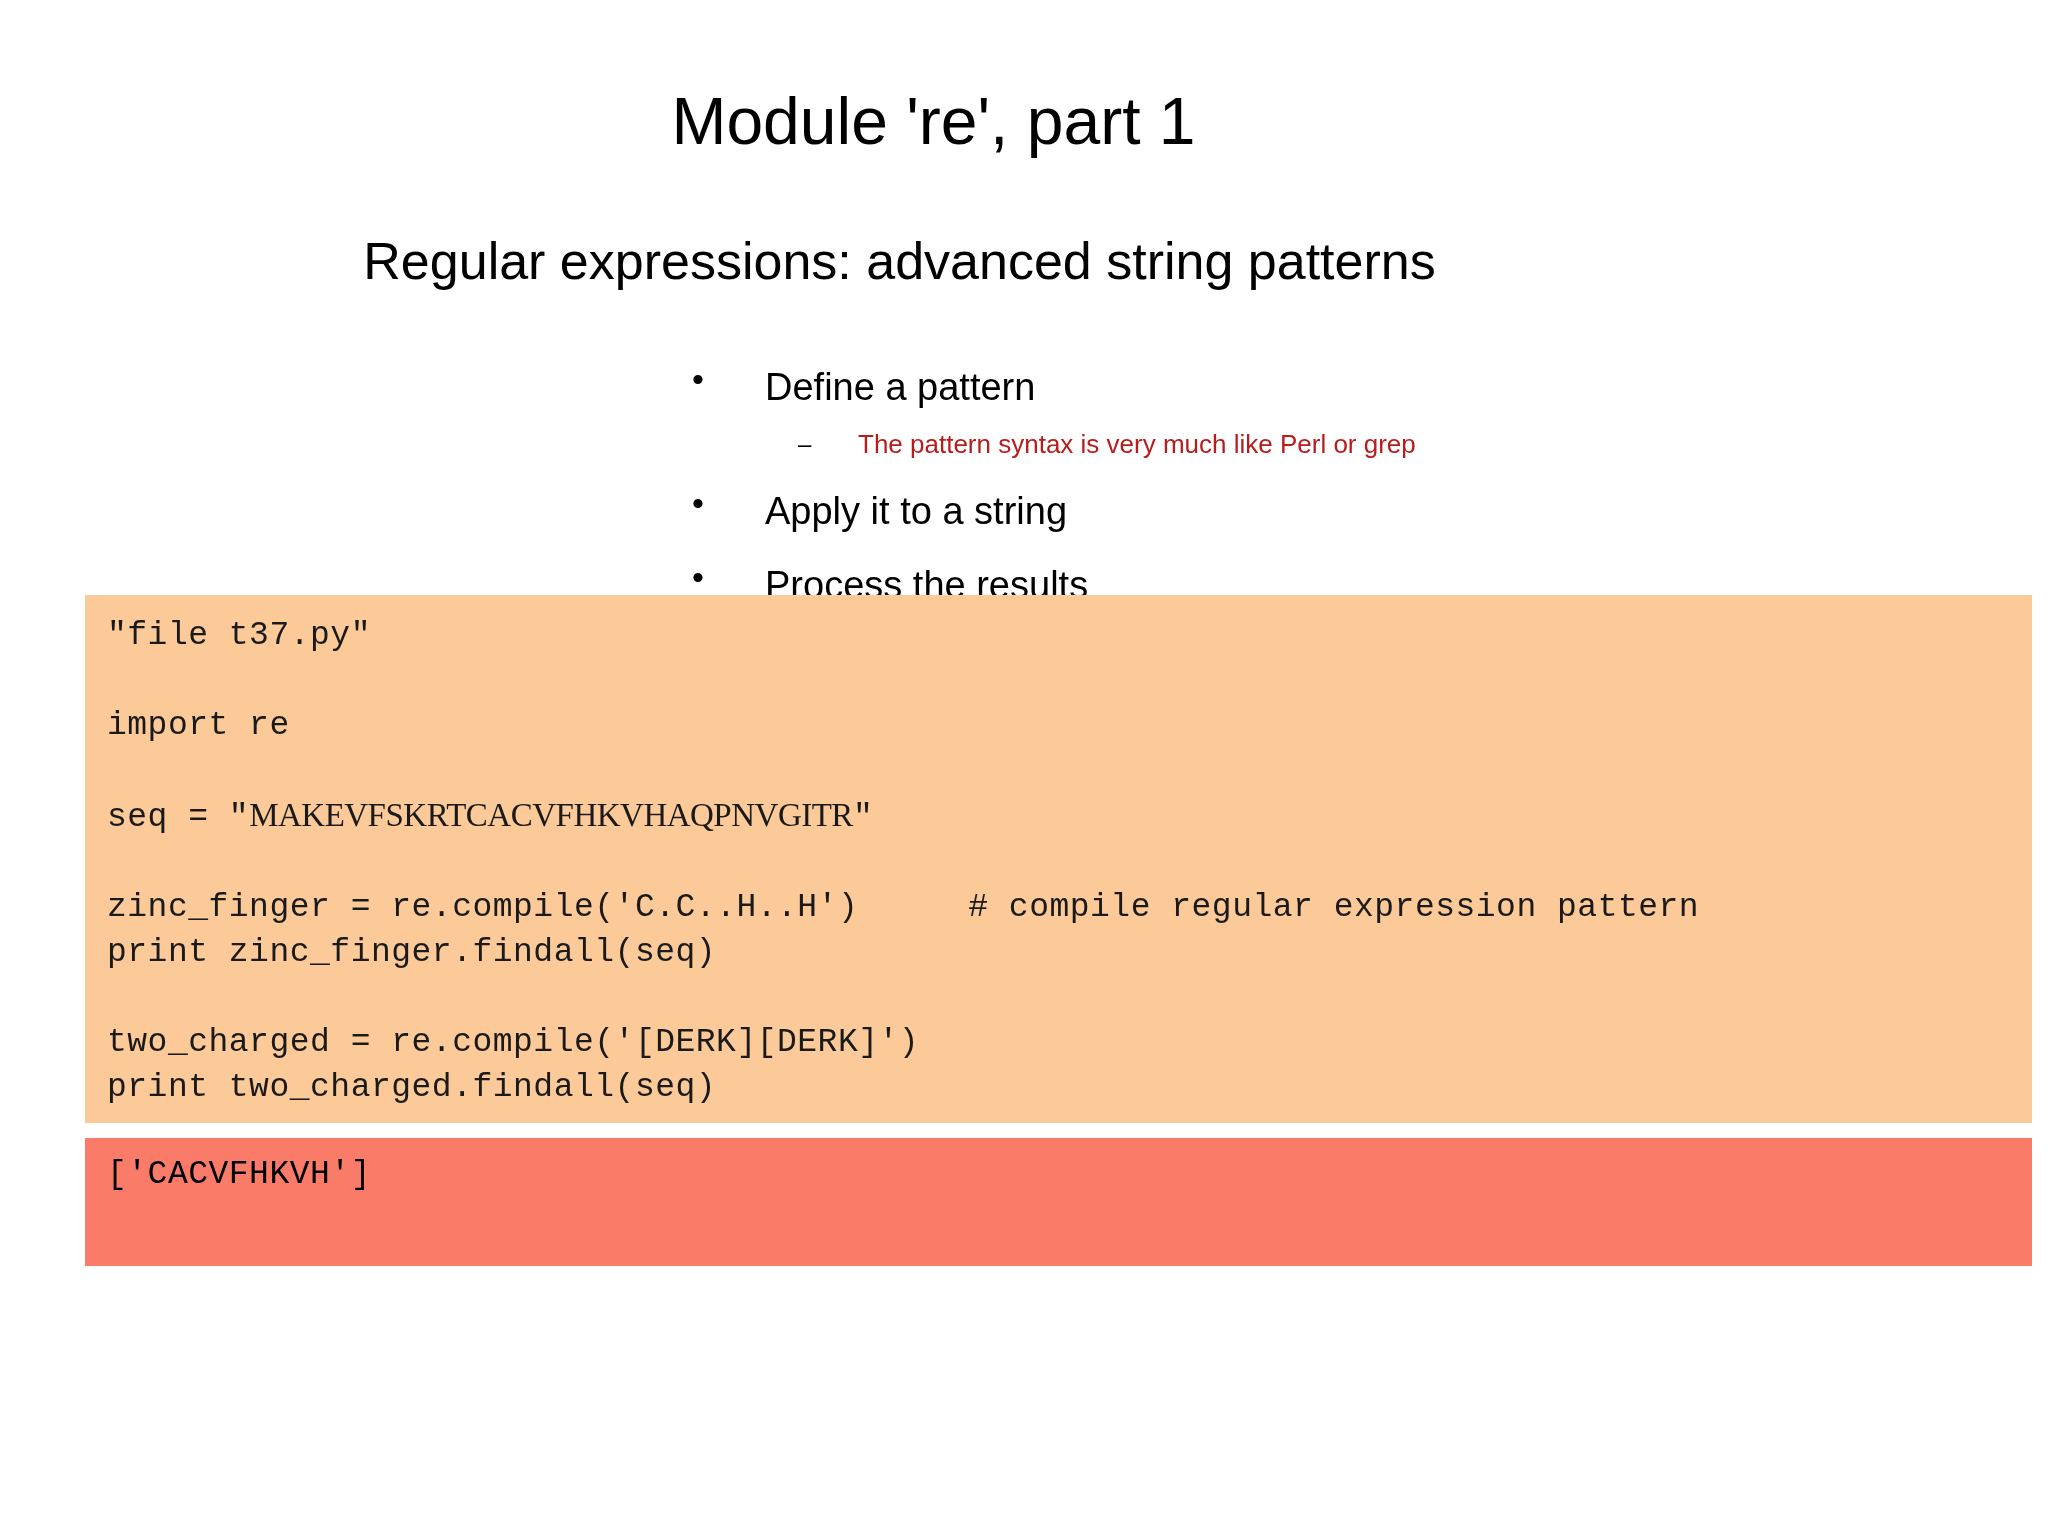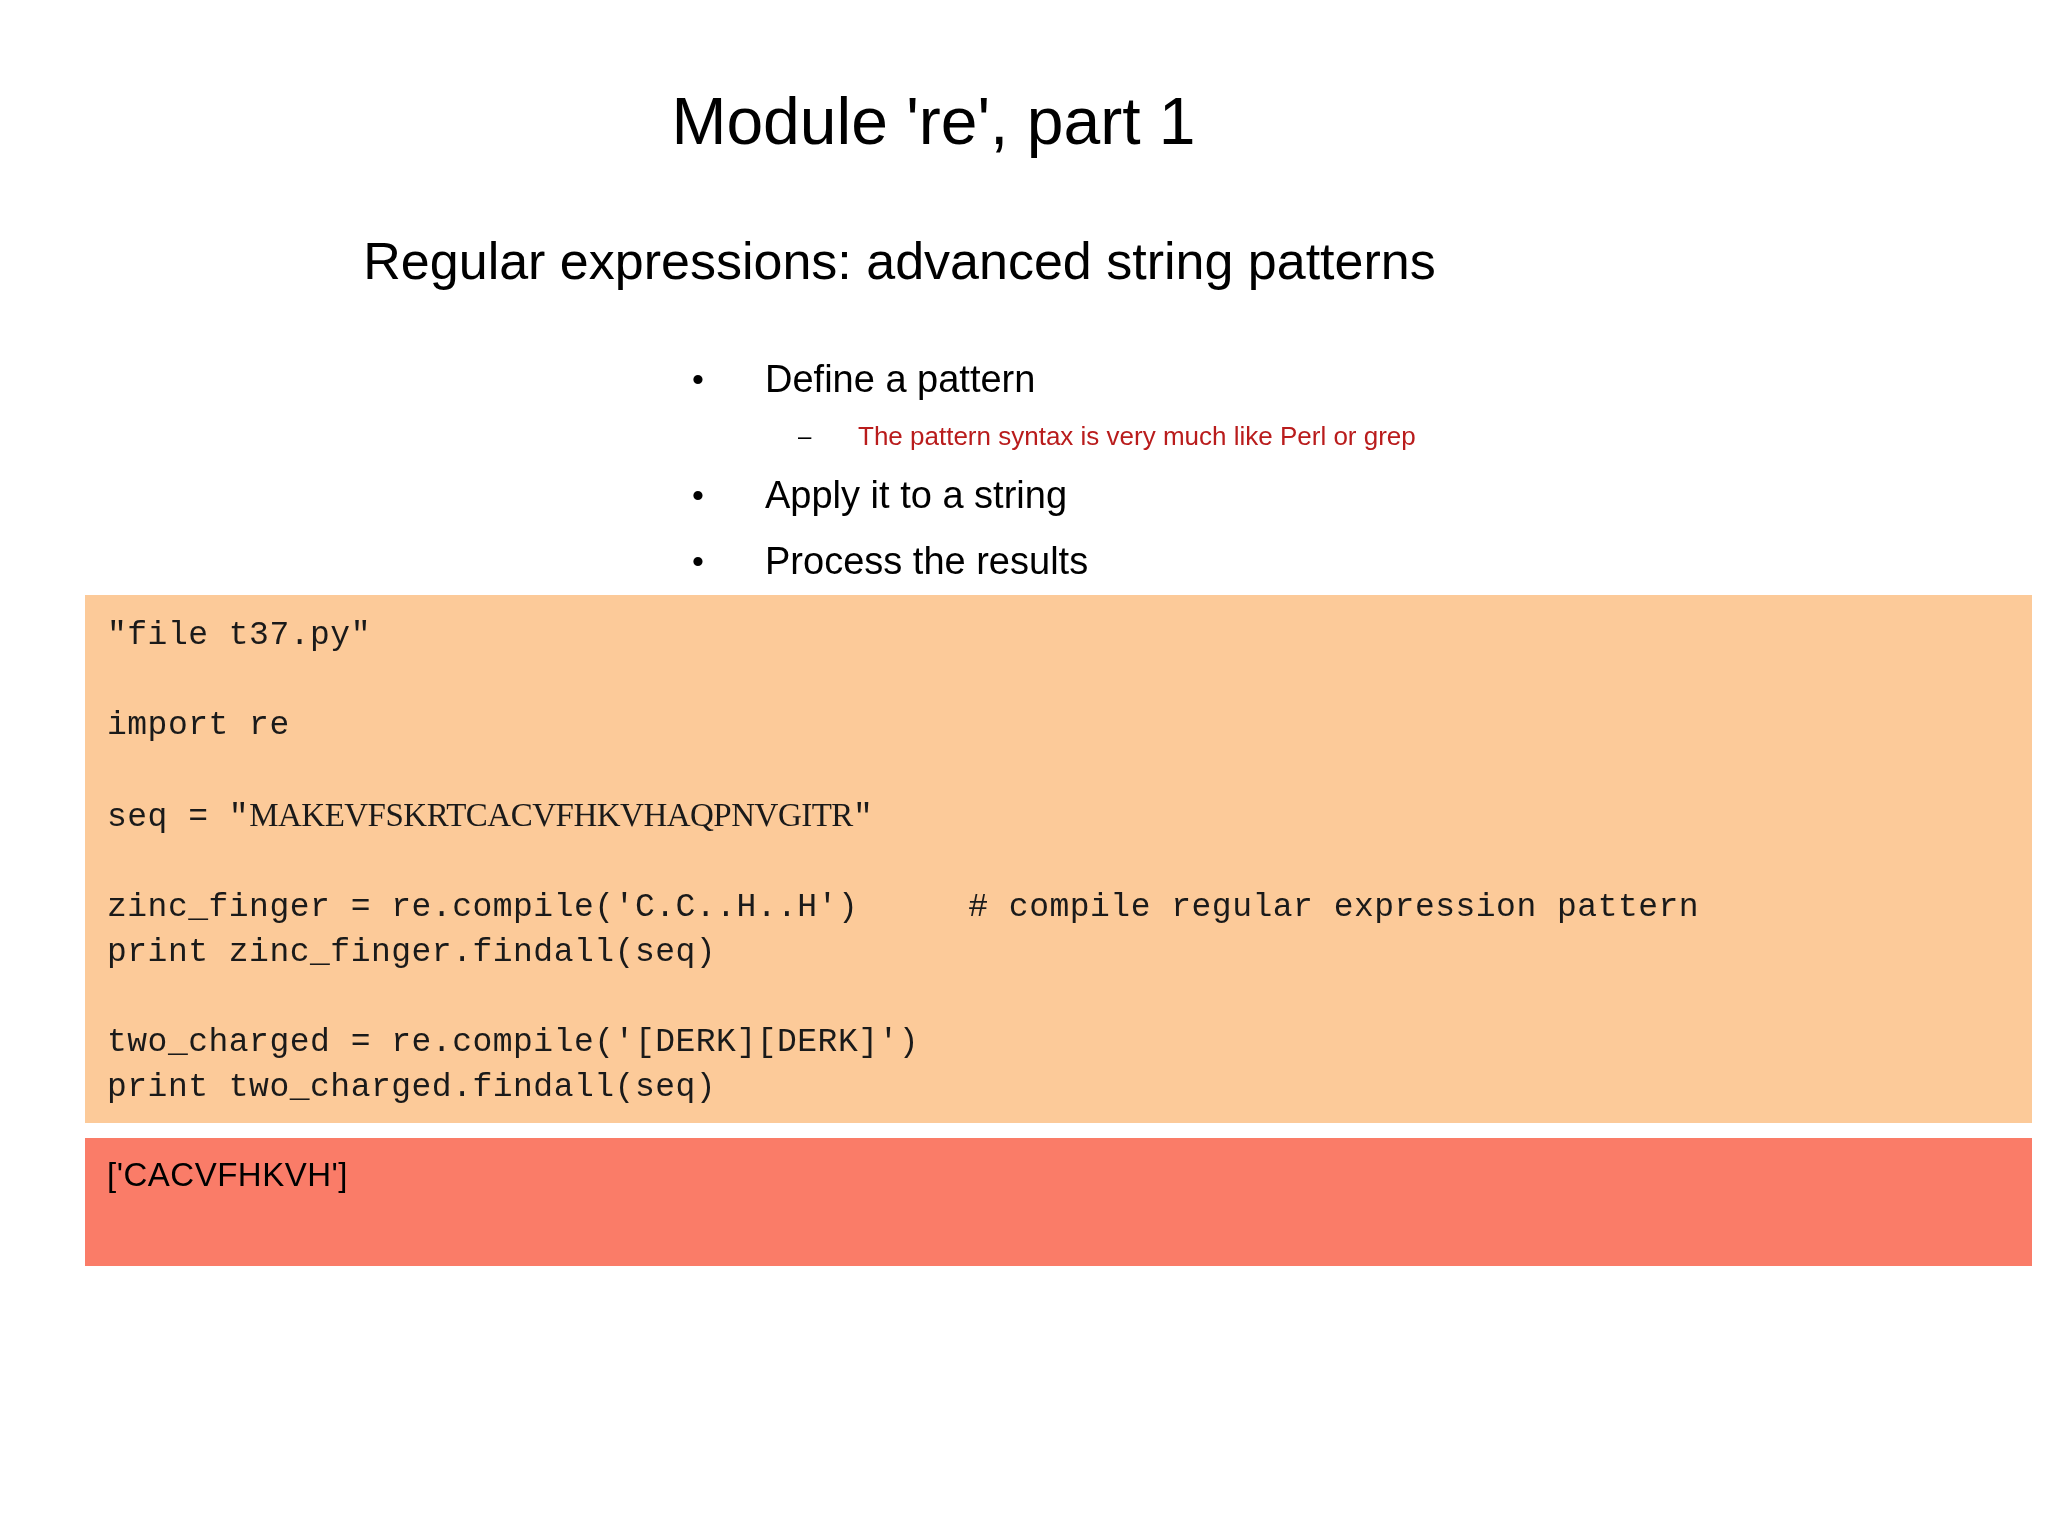--- a/index.html
+++ b/index.html
@@ -73,20 +73,21 @@
     text-align: left;
     padding-left: 4px;
     box-sizing: border-box;
   }
 
   .bullet-text {
     font-size: 38px;
     line-height: 58px;
     color: #000000;
     white-space: nowrap;
+    margin-top: 8px;
   }
 
   .sub-bullet-row {
     display: flex;
     align-items: flex-start;
     margin-left: 110px;
     margin-bottom: 10px;
     margin-top: 2px;
   }
 
@@ -149,21 +150,21 @@
     top: 1138px;
     width: 1947px;
     height: 128px;
     background: #FA7C68;
     box-sizing: border-box;
     padding: 14px 0 0 22px;
     overflow: hidden;
   }
 
   .output-line {
-    font-family: Liberation Sans, sans-serif;
+    font-family: Liberation Mono, monospace;
     font-size: 33px;
     line-height: 45px;
     color: #000000;
     white-space: pre;
     letter-spacing: 0.5px;
   }
 </style>
 </head>
 <body>
 

